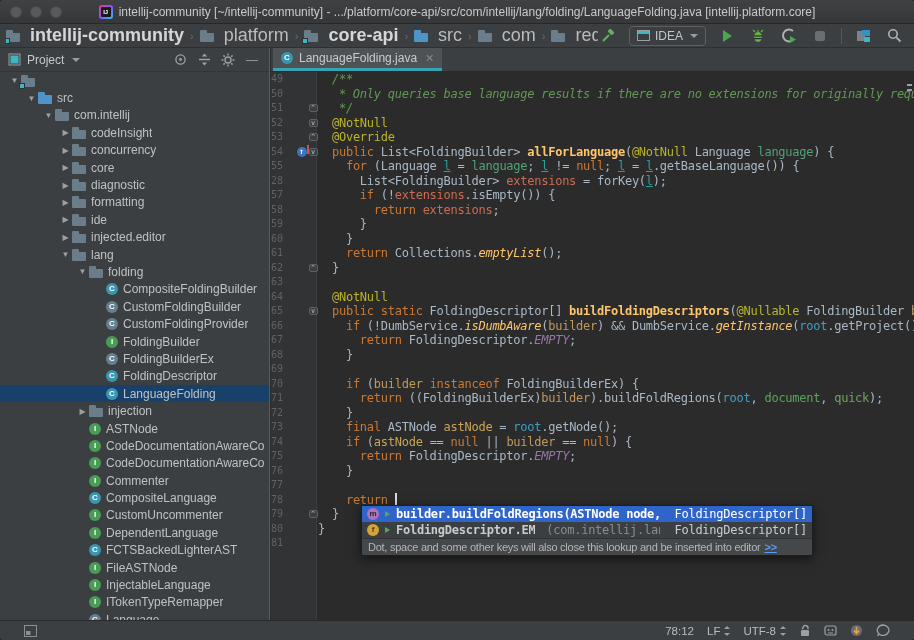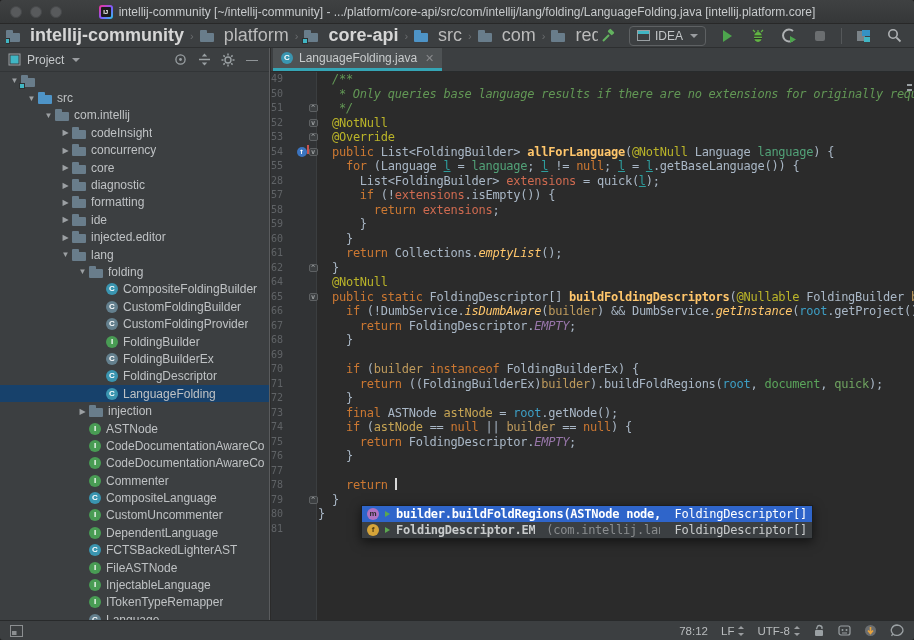--- a/index.html
+++ b/index.html
@@ -91,21 +91,21 @@
   .pitem .main b{font-weight:700;}
   .pitem .note{color:#8a8d8f;overflow:hidden;}
   .pitem .type{margin-left:auto;padding-left:10px;}
   .mini{width:9px;height:9px;flex:0 0 auto;display:flex;align-items:center;justify-content:center;}
   .mini::before{content:"";border-top:3px solid transparent;border-bottom:3px solid transparent;border-left:5px solid var(--green);}
   .phint{display:flex;align-items:center;height:17px;background:#45484a;border-top:1px solid #303233;
          font-family:"Liberation Sans",sans-serif;font-size:11px;color:#b3b6b8;padding:0 6px;gap:4px;white-space:nowrap;overflow:hidden;}
   .phint .lnk{color:#589df6;text-decoration:underline;font-weight:700;}
   
   .statusbar{position:absolute;left:0;bottom:0;width:914px;height:20px;background:var(--panel,#3C3F41);
-    border-top:1px solid #282a2b;display:flex;align-items:center;font-size:11.5px;color:#b9bcbe;padding:0 10px;}
+    border-top:1px solid #282a2b;display:flex;align-items:center;font-size:11.5px;color:#b9bcbe;padding:0 24px;}
   .statusbar .right{margin-left:auto;display:flex;align-items:center;gap:13px;}
   .sitem{display:flex;align-items:center;gap:3px;}
   svg{display:block;}
 </style>
 </head>
 <body>
 
 <div class="win" style="--kw: #CC7832; --an: #BBB529; --cm: #629755; --me: #FFC66B; --sm: #FFC66B; --co: #9876AA; --df: #A9B7C6; --nu: #6897BB; --num: #606366; --v1: #2E9D9D; --v2: #52A278; --v3: #CE6A50; --v4: #BE9A5C; --v5: #3D9EC4; --v6: #5BA55B; --v7: #6FA360; --v8: #C7A554; --sel: #2F65CA; --tab: #35A5B5; --edbg: #2B2B2B; --gutbg: #313335; --panel: #3C3F41; --iface: #499C54; --cls: #3A95B0; --clsAbs: #64808E; --fld: #D5A439; --mth: #AF72C1; --folder: #697D8B; --srcf: #4E94C7; --badge: #40B6C4; --green: #5BA74F;">
 
   <div class="titlebar">
@@ -440,27 +440,28 @@
     <div class="edbody">
       <div class="gutterbg"></div>
       <div class="code" id="code">
           <div class="cl"><span class="g"><span class="num">49</span><span class="gi"></span><span class="gf"></span></span><span class="tok cm">  /**</span></div>
           <div class="cl"><span class="g"><span class="num">50</span><span class="gi"></span><span class="gf"></span></span><span class="tok cm">   * Only queries base language results if there are no extensions for originally requested language.</span></div>
           <div class="cl"><span class="g"><span class="num">51</span><span class="gi"></span><span class="gf"><span class="fold">^</span></span></span><span class="tok cm">   */</span></div>
           <div class="cl"><span class="g"><span class="num">52</span><span class="gi"></span><span class="gf"><span class="fold">v</span></span></span><span class="tok df">  </span><span class="tok an">@NotNull</span></div>
           <div class="cl"><span class="g"><span class="num">53</span><span class="gi"></span><span class="gf"><span class="fold">^</span></span></span><span class="tok df">  </span><span class="tok an">@Override</span></div>
           <div class="cl"><span class="g"><span class="num">54</span><span class="gi"><span class="ovr">↑</span><span class="pin"></span></span><span class="gf"><span class="fold">v</span></span></span><span class="tok df">  </span><span class="tok kw">public </span><span class="tok df">List&lt;FoldingBuilder&gt; </span><span class="tok me">allForLanguage</span><span class="tok df">(</span><span class="tok an">@NotNull</span><span class="tok df"> Language </span><span class="tok v2">language</span><span class="tok df">) {</span></div>
           <div class="cl"><span class="g"><span class="num">55</span><span class="gi"></span><span class="gf"></span></span><span class="tok df">    </span><span class="tok kw">for </span><span class="tok df">(Language </span><span class="tok v1">l</span><span class="tok df"> = </span><span class="tok v2">language</span><span class="tok df">; </span><span class="tok v1">l</span><span class="tok df"> != </span><span class="tok kw">null</span><span class="tok df">; </span><span class="tok v1">l</span><span class="tok df"> = </span><span class="tok v1">l</span><span class="tok df">.getBaseLanguage()) {</span></div>
-          <div class="cl"><span class="g"><span class="num">28</span><span class="gi"></span><span class="gf"></span></span><span class="tok df">      List&lt;FoldingBuilder&gt; </span><span class="tok v3">extensions</span><span class="tok df"> = quick(</span><span class="tok v1">l</span><span class="tok df">);</span></div>
+          <div class="cl"><span class="g"><span class="num">28</span><span class="gi"></span><span class="gf"></span></span><span class="tok df">      List&lt;FoldingBuilder&gt; </span><span class="tok v3">extensions</span><span class="tok df"> = forKey(</span><span class="tok v1">l</span><span class="tok df">);</span></div>
           <div class="cl"><span class="g"><span class="num">57</span><span class="gi"></span><span class="gf"></span></span><span class="tok df">      </span><span class="tok kw">if </span><span class="tok df">(!</span><span class="tok v3">extensions</span><span class="tok df">.isEmpty()) {</span></div>
           <div class="cl"><span class="g"><span class="num">58</span><span class="gi"></span><span class="gf"></span></span><span class="tok df">        </span><span class="tok kw">return </span><span class="tok v3">extensions</span><span class="tok df">;</span></div>
           <div class="cl"><span class="g"><span class="num">59</span><span class="gi"></span><span class="gf"></span></span><span class="tok df">      }</span></div>
           <div class="cl"><span class="g"><span class="num">60</span><span class="gi"></span><span class="gf"></span></span><span class="tok df">    }</span></div>
           <div class="cl"><span class="g"><span class="num">61</span><span class="gi"></span><span class="gf"></span></span><span class="tok df">    </span><span class="tok kw">return </span><span class="tok df">Collections.</span><span class="tok sm">emptyList</span><span class="tok df">();</span></div>
           <div class="cl"><span class="g"><span class="num">62</span><span class="gi"></span><span class="gf"><span class="fold">^</span></span></span><span class="tok df">  }</span></div>
+          <div class="cl"><span class="g"><span class="num">63</span><span class="gi"></span><span class="gf"></span></span></div>
           <div class="cl"><span class="g"><span class="num">64</span><span class="gi"></span><span class="gf"></span></span><span class="tok df">  </span><span class="tok an">@NotNull</span></div>
           <div class="cl"><span class="g"><span class="num">65</span><span class="gi"></span><span class="gf"><span class="fold">v</span></span></span><span class="tok df">  </span><span class="tok kw">public static </span><span class="tok df">FoldingDescriptor[] </span><span class="tok me">buildFoldingDescriptors</span><span class="tok df">(</span><span class="tok an">@Nullable</span><span class="tok df"> FoldingBuilder </span><span class="tok v4">builder</span></div>
           <div class="cl"><span class="g"><span class="num">66</span><span class="gi"></span><span class="gf"></span></span><span class="tok df">    </span><span class="tok kw">if </span><span class="tok df">(!DumbService.</span><span class="tok sm">isDumbAware</span><span class="tok df">(</span><span class="tok v4">builder</span><span class="tok df">) &amp;&amp; DumbService.</span><span class="tok sm">getInstance</span><span class="tok df">(</span><span class="tok v5">root</span><span class="tok df">.getProject()).isDumb</span></div>
           <div class="cl"><span class="g"><span class="num">67</span><span class="gi"></span><span class="gf"></span></span><span class="tok df">      </span><span class="tok kw">return </span><span class="tok df">FoldingDescriptor.</span><span class="tok co">EMPTY</span><span class="tok df">;</span></div>
           <div class="cl"><span class="g"><span class="num">68</span><span class="gi"></span><span class="gf"></span></span><span class="tok df">    }</span></div>
           <div class="cl"><span class="g"><span class="num">69</span><span class="gi"></span><span class="gf"></span></span></div>
           <div class="cl"><span class="g"><span class="num">70</span><span class="gi"></span><span class="gf"></span></span><span class="tok df">    </span><span class="tok kw">if </span><span class="tok df">(</span><span class="tok v4">builder</span><span class="tok df"> </span><span class="tok kw">instanceof </span><span class="tok df">FoldingBuilderEx) {</span></div>
           <div class="cl"><span class="g"><span class="num">71</span><span class="gi"></span><span class="gf"></span></span><span class="tok df">      </span><span class="tok kw">return </span><span class="tok df">((FoldingBuilderEx)</span><span class="tok v4">builder</span><span class="tok df">).buildFoldRegions(</span><span class="tok v5">root</span><span class="tok df">, </span><span class="tok v6">document</span><span class="tok df">, </span><span class="tok v7">quick</span><span class="tok df">);</span></div>
           <div class="cl"><span class="g"><span class="num">72</span><span class="gi"></span><span class="gf"></span></span><span class="tok df">    }</span></div>
           <div class="cl"><span class="g"><span class="num">73</span><span class="gi"></span><span class="gf"></span></span><span class="tok df">    </span><span class="tok kw">final </span><span class="tok df">ASTNode </span><span class="tok v8">astNode</span><span class="tok df"> = </span><span class="tok v5">root</span><span class="tok df">.getNode();</span></div>
@@ -475,20 +476,24 @@
         </div>
       <div class="stripe">
         <span class="mark" style="top:12px"></span>
         <span class="mark" style="top:17px"></span>
       </div>
       <div class="popup" id="popup">
         <div id="pitems">
             <div class="pitem sel"><span class="circ mth">m</span><span class="mini"></span><span class="main"><b>builder.buildFoldRegions(ASTNode node, Document document)</b></span><span class="type">FoldingDescriptor[]</span></div>
             <div class="pitem"><span class="circ fld">f</span><span class="mini"></span><span class="main"><b>FoldingDescriptor.EMPTY</b></span><span class="note"> (com.intellij.lang…</span><span class="type">FoldingDescriptor[]</span></div>
           </div>
+        <div class="phint">
+          <span>Dot, space and some other keys will also close this lookup and be inserted into editor</span>
+          <span class="lnk">&gt;&gt;</span>
+        </div>
       </div>
     </div>
   </div>
 
   <div class="statusbar">
     <span>
       <svg width="13" height="12" viewBox="0 0 13 12">
           <rect x="0.5" y="0.5" width="12" height="11" fill="none" stroke="#8c8f91"></rect>
           <rect x="2" y="6" width="4.5" height="4" fill="#8c8f91"></rect>
         </svg>

